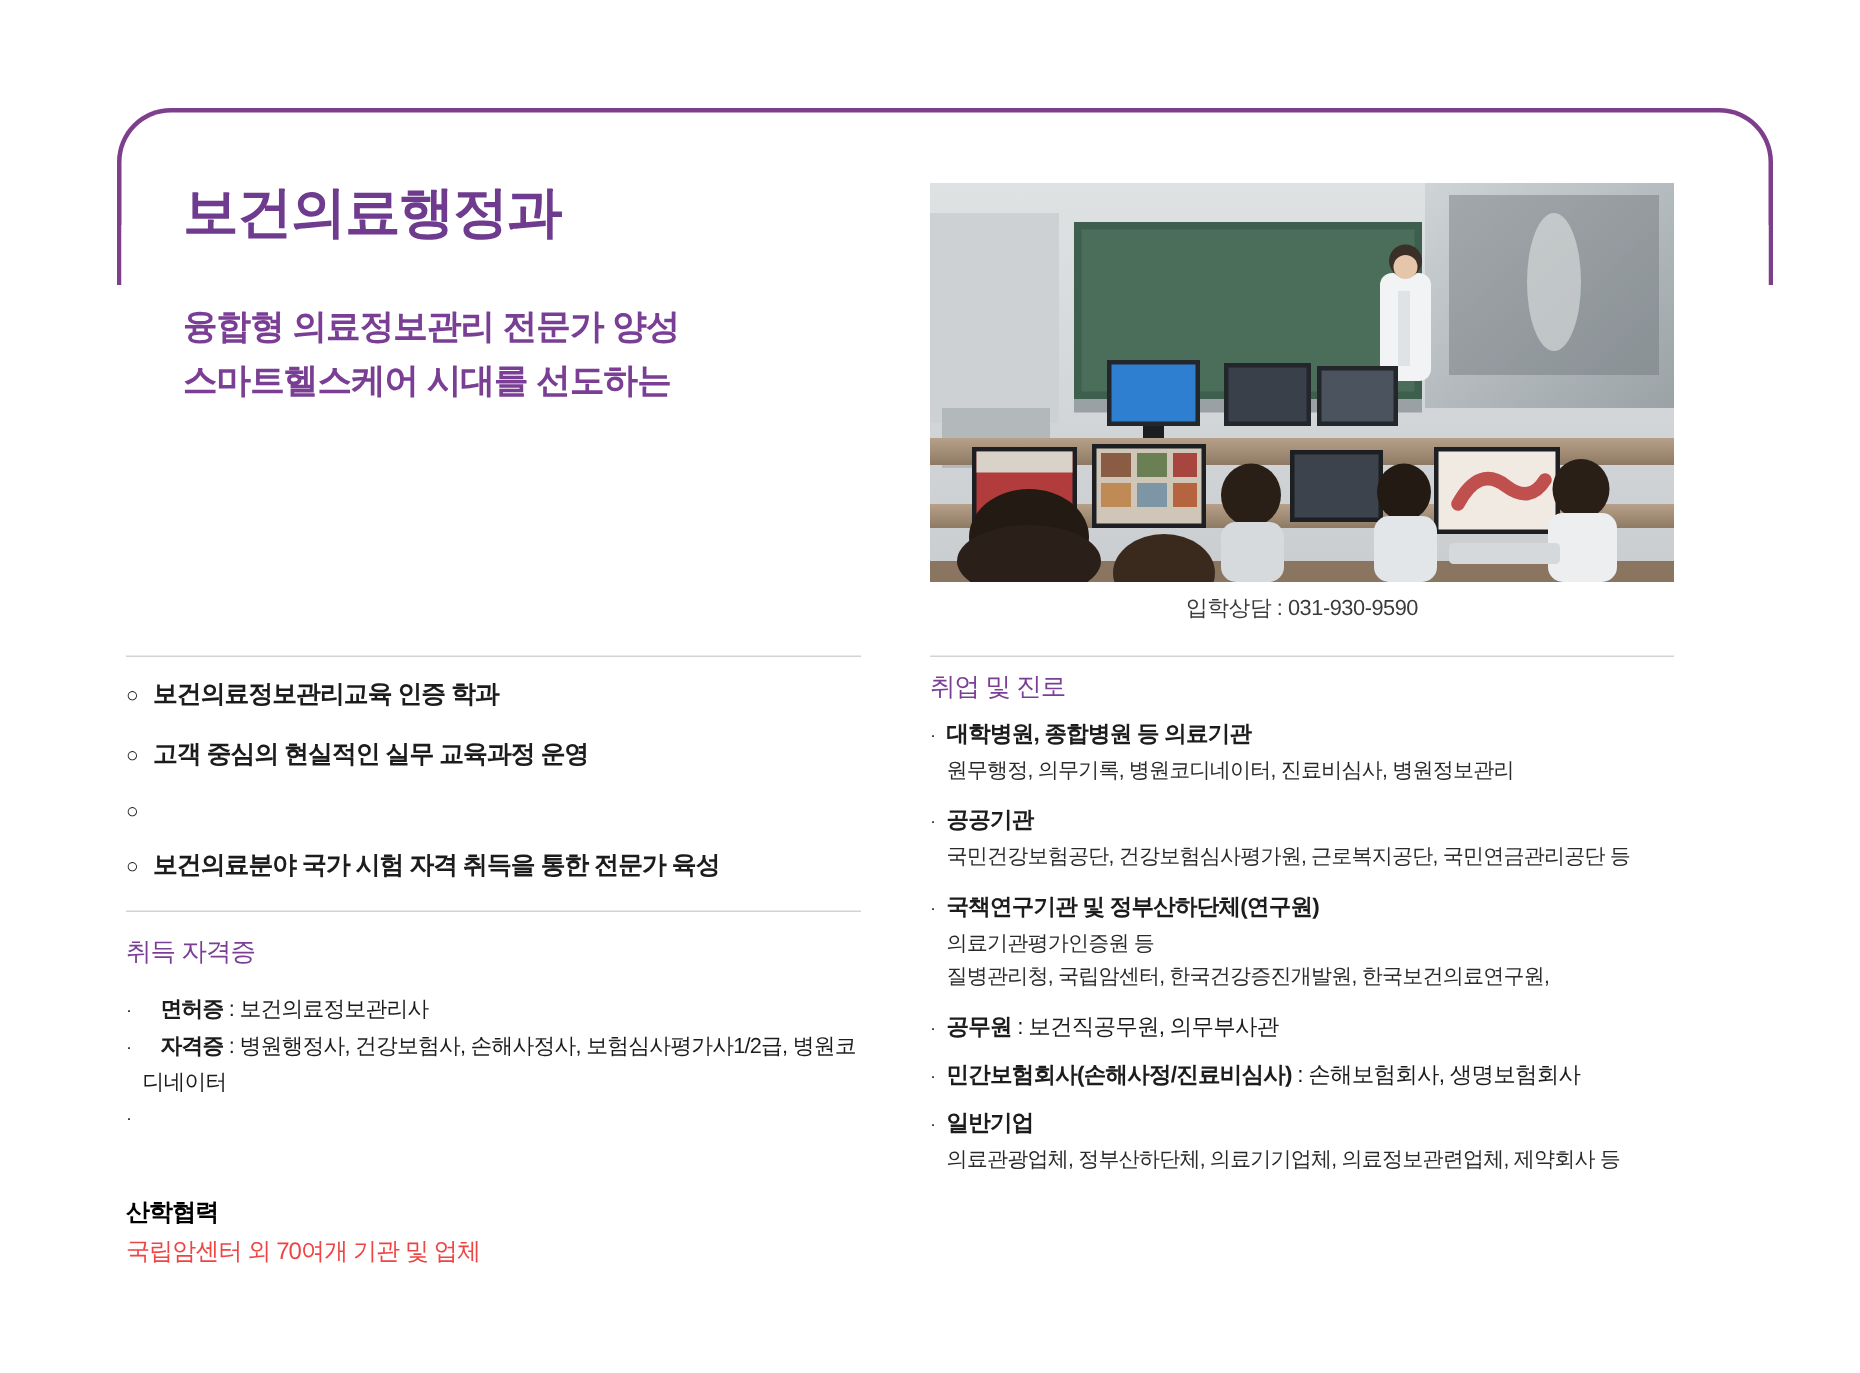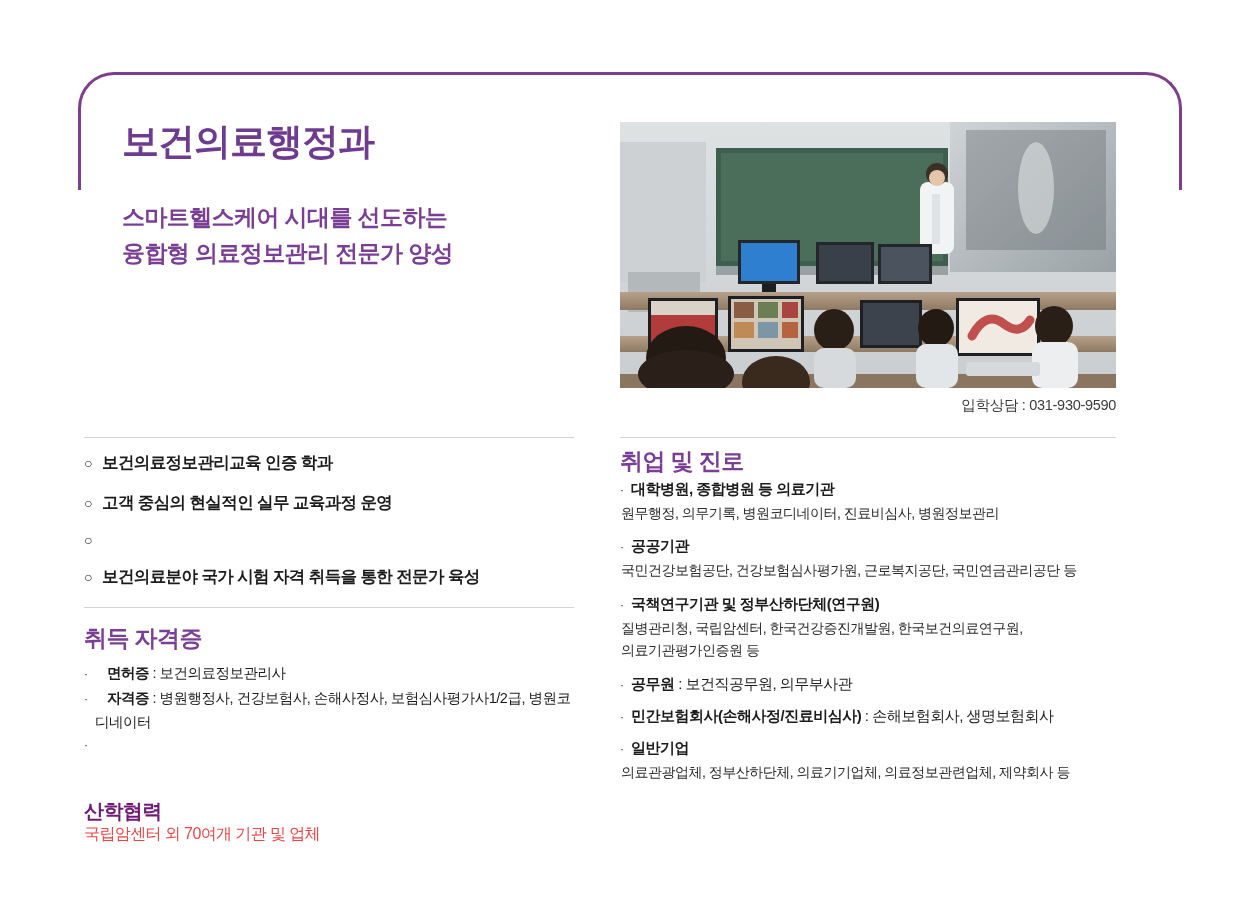--- a/index.html
+++ b/index.html
@@ -69,21 +69,21 @@
     overflow: hidden;
     background: #b9bec4;
   }
   .photo svg { display: block; }
 
   .photo-caption {
     position: absolute;
     left: 620px;
     top: 396px;
     width: 496px;
-    text-align: right;
+    text-align: center;
     font-size: 14.5px;
     color: #3b3b3b;
     letter-spacing: -0.3px;
   }
 
   
   .rule {
     position: absolute;
     background: #d3d3d3;
     height: 1px;
@@ -110,22 +110,22 @@
   }
   .bullet-list-circle .mark {
     width: 18px;
     flex: 0 0 18px;
     font-size: 14px;
     font-weight: normal;
   }
 
   .sec-head {
     position: absolute;
-    font-size: 23px;
-    font-weight: bold;
+    font-size: 17px;
+    font-weight: normal;
     color: #7a3f95;
     letter-spacing: -0.6px;
   }
   .sec-head-cert { left: 84px; top: 623px; }
   .sec-head-job  { left: 620px; top: 446px; }
 
   .cert-list {
     position: absolute;
     left: 84px;
     top: 662px;
@@ -145,24 +145,24 @@
     flex: 0 0 11px;
     font-size: 12px;
     line-height: 1.62;
   }
   .cert-list .txt b { font-weight: bold; margin-left: 12px; }
 
   .coop-head {
     position: absolute;
     left: 84px;
     top: 798px;
-    font-size: 20px;
+    font-size: 16px;
     font-weight: bold;
     letter-spacing: -0.6px;
-    color: #701a75;
+    color: #000000;
   }
   .coop-body {
     position: absolute;
     left: 84px;
     top: 824px;
     font-size: 16px;
     letter-spacing: -0.6px;
     color: #ef4444;
   }
 
@@ -182,38 +182,38 @@
     color: #1c1c1c;
   }
   .job-item .mark {
     width: 11px;
     flex: 0 0 11px;
     font-size: 12px;
   }
   .job-item .line1 b { font-weight: bold; }
   .job-item .line1 .tail { font-weight: normal; }
   .job-item .desc {
-    margin-left: 1px;
+    margin-left: 11px;
     font-size: 14px;
     letter-spacing: -0.5px;
     color: #2a2a2a;
     line-height: 1.6;
     margin-top: 3px;
   }
 </style>
 </head>
 <body>
 
 <div class="frame"></div>
 <div class="frame-mask"></div>
 
 <div class="dept-title">보건의료행정과</div>
 <div class="dept-sub">
+  <div>융합형 의료정보관리 전문가 양성</div>
   <div>스마트헬스케어 시대를 선도하는</div>
-  <div>융합형 의료정보관리 전문가 양성</div>
 </div>
 
 <div class="photo">
   <svg width="496" height="266" viewBox="0 0 496 266" xmlns="http://www.w3.org/2000/svg">
     <defs>
       <linearGradient id="wallg" x1="0" y1="0" x2="0" y2="1">
         <stop offset="0%" stop-color="#dfe2e3"></stop>
         <stop offset="100%" stop-color="#c9cdd0"></stop>
       </linearGradient>
       <linearGradient id="screeng" x1="0" y1="0" x2="1" y2="1">
@@ -365,22 +365,22 @@
       <div class="desc">
         <div>국민건강보험공단, 건강보험심사평가원, 근로복지공단, 국민연금관리공단 등</div>
       </div>
     </div>
     <div class="job-item">
       <div class="line1">
         <span class="mark">·</span>
         <span><b>국책연구기관 및 정부산하단체(연구원)</b></span>
       </div>
       <div class="desc">
+        <div>의료기관평가인증원 등</div>
         <div>질병관리청, 국립암센터, 한국건강증진개발원, 한국보건의료연구원,</div>
-        <div>의료기관평가인증원 등</div>
       </div>
     </div>
     <div class="job-item">
       <div class="line1">
         <span class="mark">·</span>
         <span><b>공무원</b><span class="tail"> : 보건직공무원, 의무부사관</span></span>
       </div>
     </div>
     <div class="job-item">
       <div class="line1">

